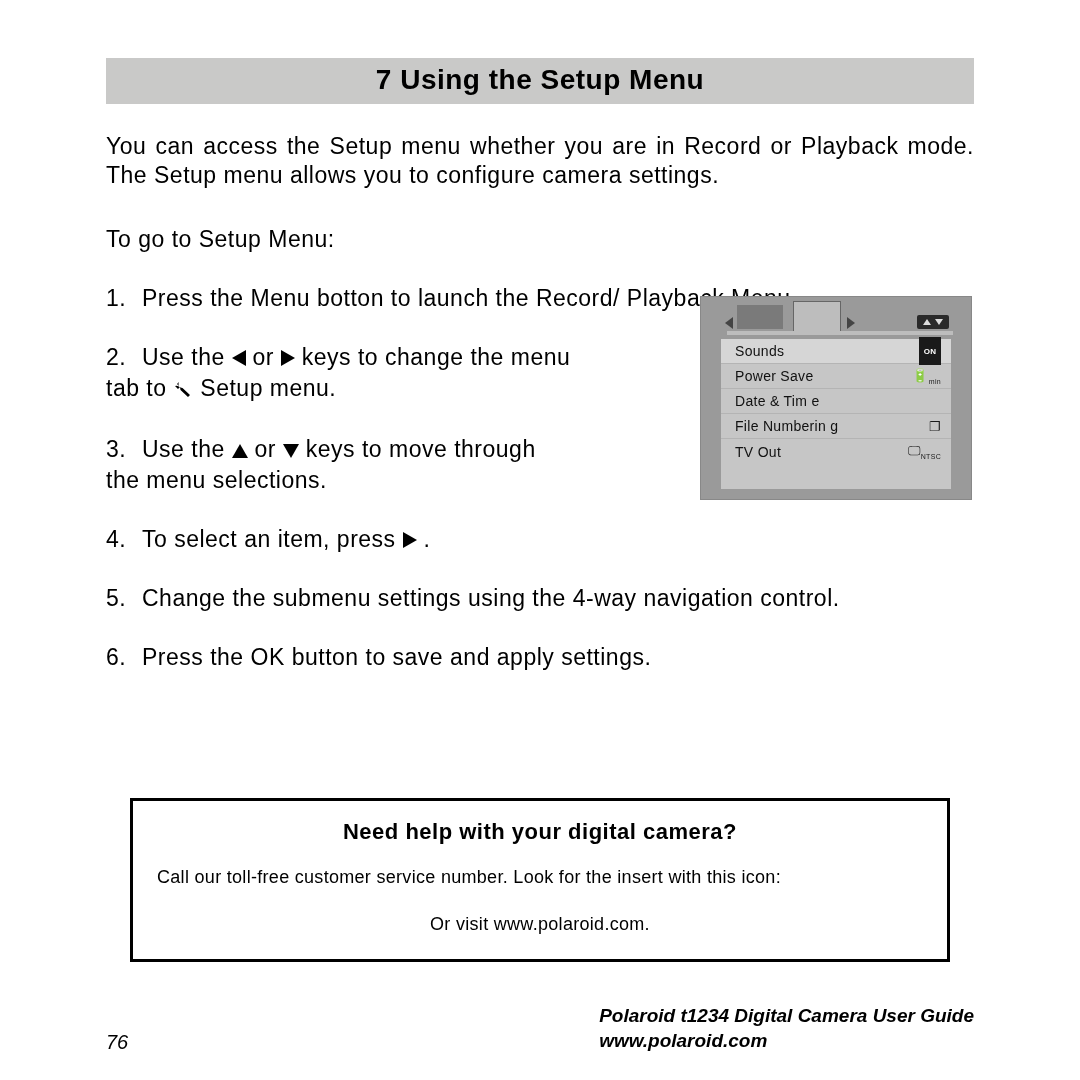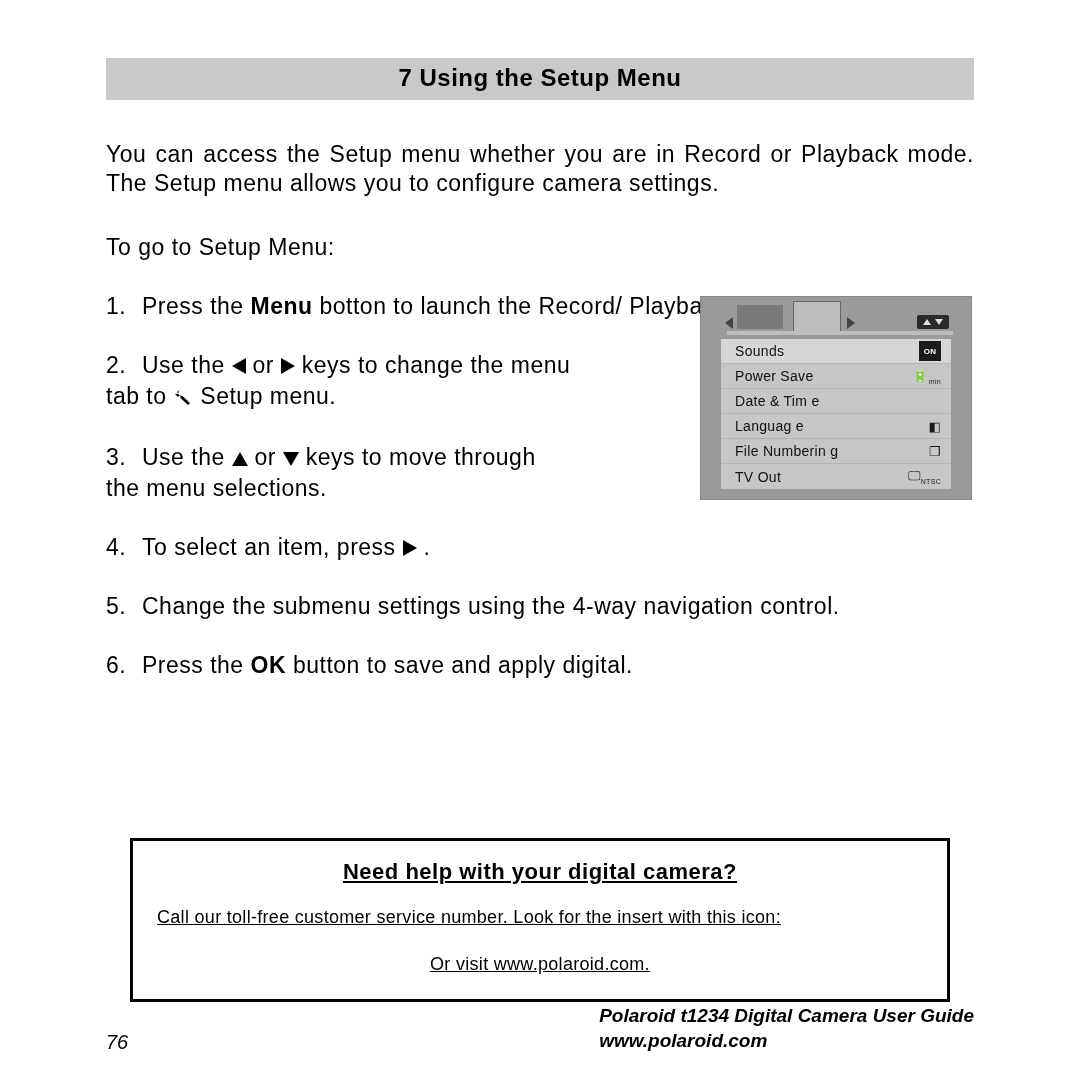--- a/index.html
+++ b/index.html
@@ -1,25 +1,25 @@
 <!DOCTYPE html>
 <html><head>
 <meta charset="utf-8">
 <style>
   * { box-sizing: border-box; margin: 0; padding: 0; }
   html, body { width: 1080px; height: 1080px; background: #fff; font-family: Arial, Helvetica, sans-serif; color: #000; }
   .page { position: relative; width: 1080px; height: 1080px; padding: 58px 106px 0 106px; }
-  .section-head { background: #c9c9c8; text-align: center; font-weight: bold; font-size: 24px; padding: 6px 0 8px; letter-spacing: 0.5px; }
-  .intro { font-size: 23px; margin-top: 40px; line-height: 1.25; text-align: justify; letter-spacing: 0.5px; }
+  .section-head { background: #c9c9c8; text-align: center; font-weight: bold; font-size: 28px; padding: 6px 0 8px; letter-spacing: 0.5px; }
+  .intro { font-size: 23px; margin-top: 28px; line-height: 1.25; text-align: justify; letter-spacing: 0.5px; }
   .lead { font-size: 23px; margin-top: 36px; letter-spacing: 0.5px; }
   ol.steps { list-style: none; margin-top: 30px; }
   ol.steps li { font-size: 23px; margin-bottom: 28px; line-height: 1.35; letter-spacing: 0.5px; }
   ol.steps li .num { display: inline-block; width: 36px; }
   .narrow { max-width: 470px; }
-  .bold { font-weight: bold; margin-top: 46px; }
+  .bold { font-weight: normal; margin-top: 46px; }
   .tri { display: inline-block; vertical-align: -1px; }
   .tri-left { width: 0; height: 0; border-top: 8px solid transparent; border-bottom: 8px solid transparent; border-right: 14px solid #000; }
   .tri-right { width: 0; height: 0; border-top: 8px solid transparent; border-bottom: 8px solid transparent; border-left: 14px solid #000; }
   .tri-up { width: 0; height: 0; border-left: 8px solid transparent; border-right: 8px solid transparent; border-bottom: 14px solid #000; }
   .tri-down { width: 0; height: 0; border-left: 8px solid transparent; border-right: 8px solid transparent; border-top: 14px solid #000; }
   .wrench { display:inline-block; vertical-align:-2px; }
 
   
   .cam { position: absolute; top: 296px; right: 108px; width: 272px; height: 204px; background: #9a9a9a; border: 1px solid #888; }
   .cam-tabs { position: relative; height: 42px; background: #9a9a9a; }
@@ -29,26 +29,26 @@
   .tabline { position:absolute; left:26px; right:18px; top:34px; height:4px; background:#bdbdbd;}
   .tab-arrow-l{position:absolute;left:24px;top:20px;width:0;height:0;border-top:6px solid transparent;border-bottom:6px solid transparent;border-right:8px solid #444;}
   .tab-arrow-r{position:absolute;left:146px;top:20px;width:0;height:0;border-top:6px solid transparent;border-bottom:6px solid transparent;border-left:8px solid #444;}
   .scroll-ind{position:absolute;right:22px;top:18px;width:32px;height:14px;background:#2a2a2a;border-radius:2px;display:flex;align-items:center;justify-content:center;gap:4px;}
   .scroll-ind span{width:0;height:0;}
   .su{border-left:4px solid transparent;border-right:4px solid transparent;border-bottom:6px solid #ddd;}
   .sd{border-left:4px solid transparent;border-right:4px solid transparent;border-top:6px solid #ddd;}
   .cam-rows { position:absolute; left:20px; right:20px; top:42px; bottom:10px; background:#c6c6c6; }
   .cam-row { display:flex; align-items:center; justify-content:space-between; height:25px; padding:0 10px 0 14px; font-size:14px; color:#111; border-bottom:1px solid #b4b4b4; letter-spacing:0.3px;}
   .cam-row:first-child { background:#d6d6d6;text-align:right; }
-  .badge-on { width:22px; height:20px; background:#1a1a1a; color:#fff; font-size:8px; font-weight:bold; display:flex;align-items:center;justify-content:center; }
+  .badge-on { width:22px; height:28px; background:#1a1a1a; color:#fff; font-size:8px; font-weight:bold; display:flex;align-items:center;justify-content:center; }
   .ico-small { font-size:13px; color:#1a1a1a; }
   .sub { font-size:7px; vertical-align:sub; }
 
   
-  .help-box { position:absolute; left:130px; right:130px; top:838px; border:3px solid #000; padding:18px 18px 24px; text-align:center;text-decoration:underline; }
+  .help-box { position:absolute; left:130px; right:130px; top:798px; border:3px solid #000; padding:18px 18px 24px; text-align:center; }
   .help-title { font-weight:bold; font-size:22px; margin-bottom:22px; letter-spacing:0.5px;}
   .help-line { font-size:18px; margin-bottom:26px; text-align:left; padding-left:6px; letter-spacing:0.3px;}
   .help-visit { font-size:18px; letter-spacing:0.3px;text-align:center;}
 
   
   .footer { position:absolute; left:106px; right:106px; bottom:26px; display:flex; justify-content:space-between; align-items:flex-end; }
   .page-num { font-weight:normal; font-style:italic; font-size:20px; }
   .footer-right { text-align:left; font-weight:bold; font-style:italic; font-size:19px; line-height:1.35; }
 </style>
 </head>
@@ -74,21 +74,21 @@
     <li class="narrow">
       <span class="num">3.</span><span>Use the </span><span class="tri tri-up"></span><span> or </span><span class="tri tri-down"></span><span> keys to move through the menu selections.</span>
     </li>
     <li>
       <span class="num">4.</span><span>To select an item, press </span><span class="tri tri-right"></span><span> .</span>
     </li>
     <li>
       <span class="num">5.</span><span>Change the submenu settings using the 4-way navigation control.</span>
     </li>
     <li>
-      <span class="num">6.</span><span>Press the </span><span class="bold">OK</span><span> button to save and apply digital.</span>
+      <span class="num">6.</span><span>Press the </span><span class="bold">OK</span><span> button to save and apply settings.</span>
     </li>
   </ol>
 
   <div class="cam">
     <div class="cam-tabs">
       <span class="tab-arrow-l"></span>
       <div class="tab tab1"></div>
       <div class="tab tab3"></div>
       <span class="tab-arrow-r"></span>
       <div class="tabline"></div>
@@ -104,24 +104,20 @@
       </div>
       <div class="cam-row">
         <span>Power Save</span>
         <span class="ico-small">🔋<span class="sub">min</span></span>
       </div>
       <div class="cam-row">
         <span>Date &amp; Tim e</span>
         <span></span>
       </div>
       <div class="cam-row">
-        <span>Languag e</span>
-        <span class="ico-small">◧</span>
-      </div>
-      <div class="cam-row">
         <span>File Numberin g</span>
         <span class="ico-small">❐</span>
       </div>
       <div class="cam-row" style="border-bottom:none">
         <span>TV Out</span>
         <span class="ico-small">🖵<span class="sub">NTSC</span></span>
       </div>
     </div>
   </div>
 

